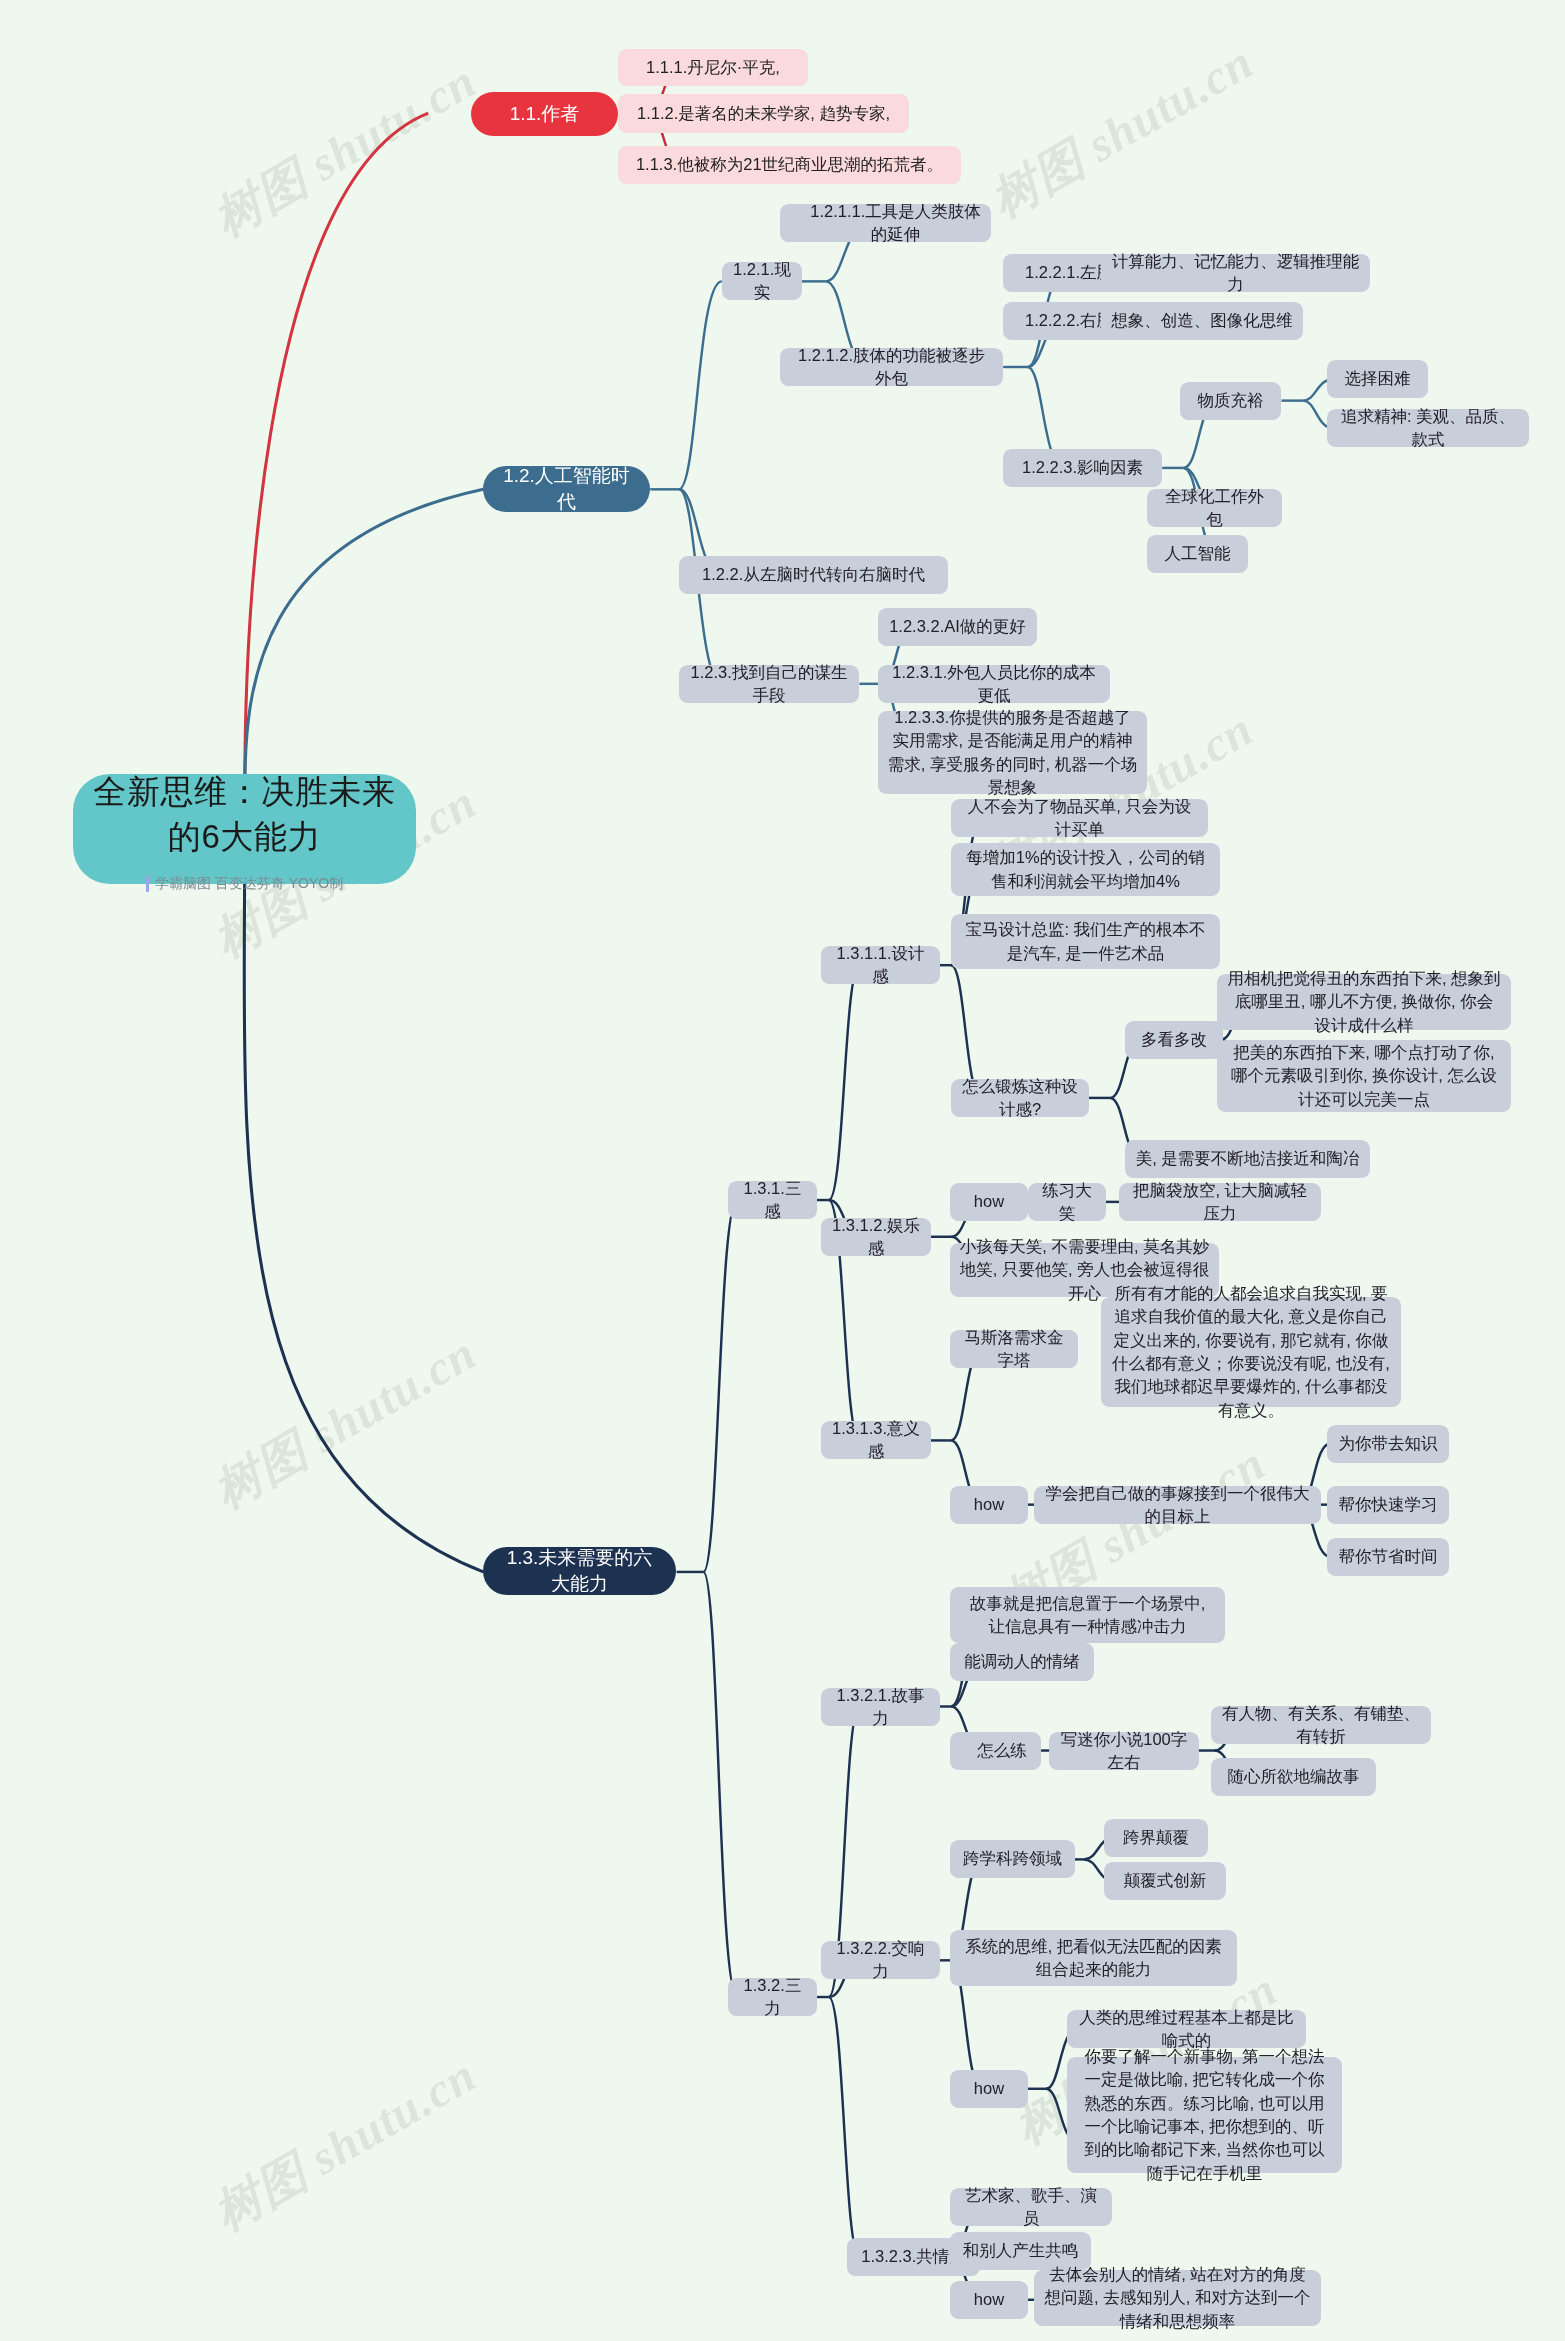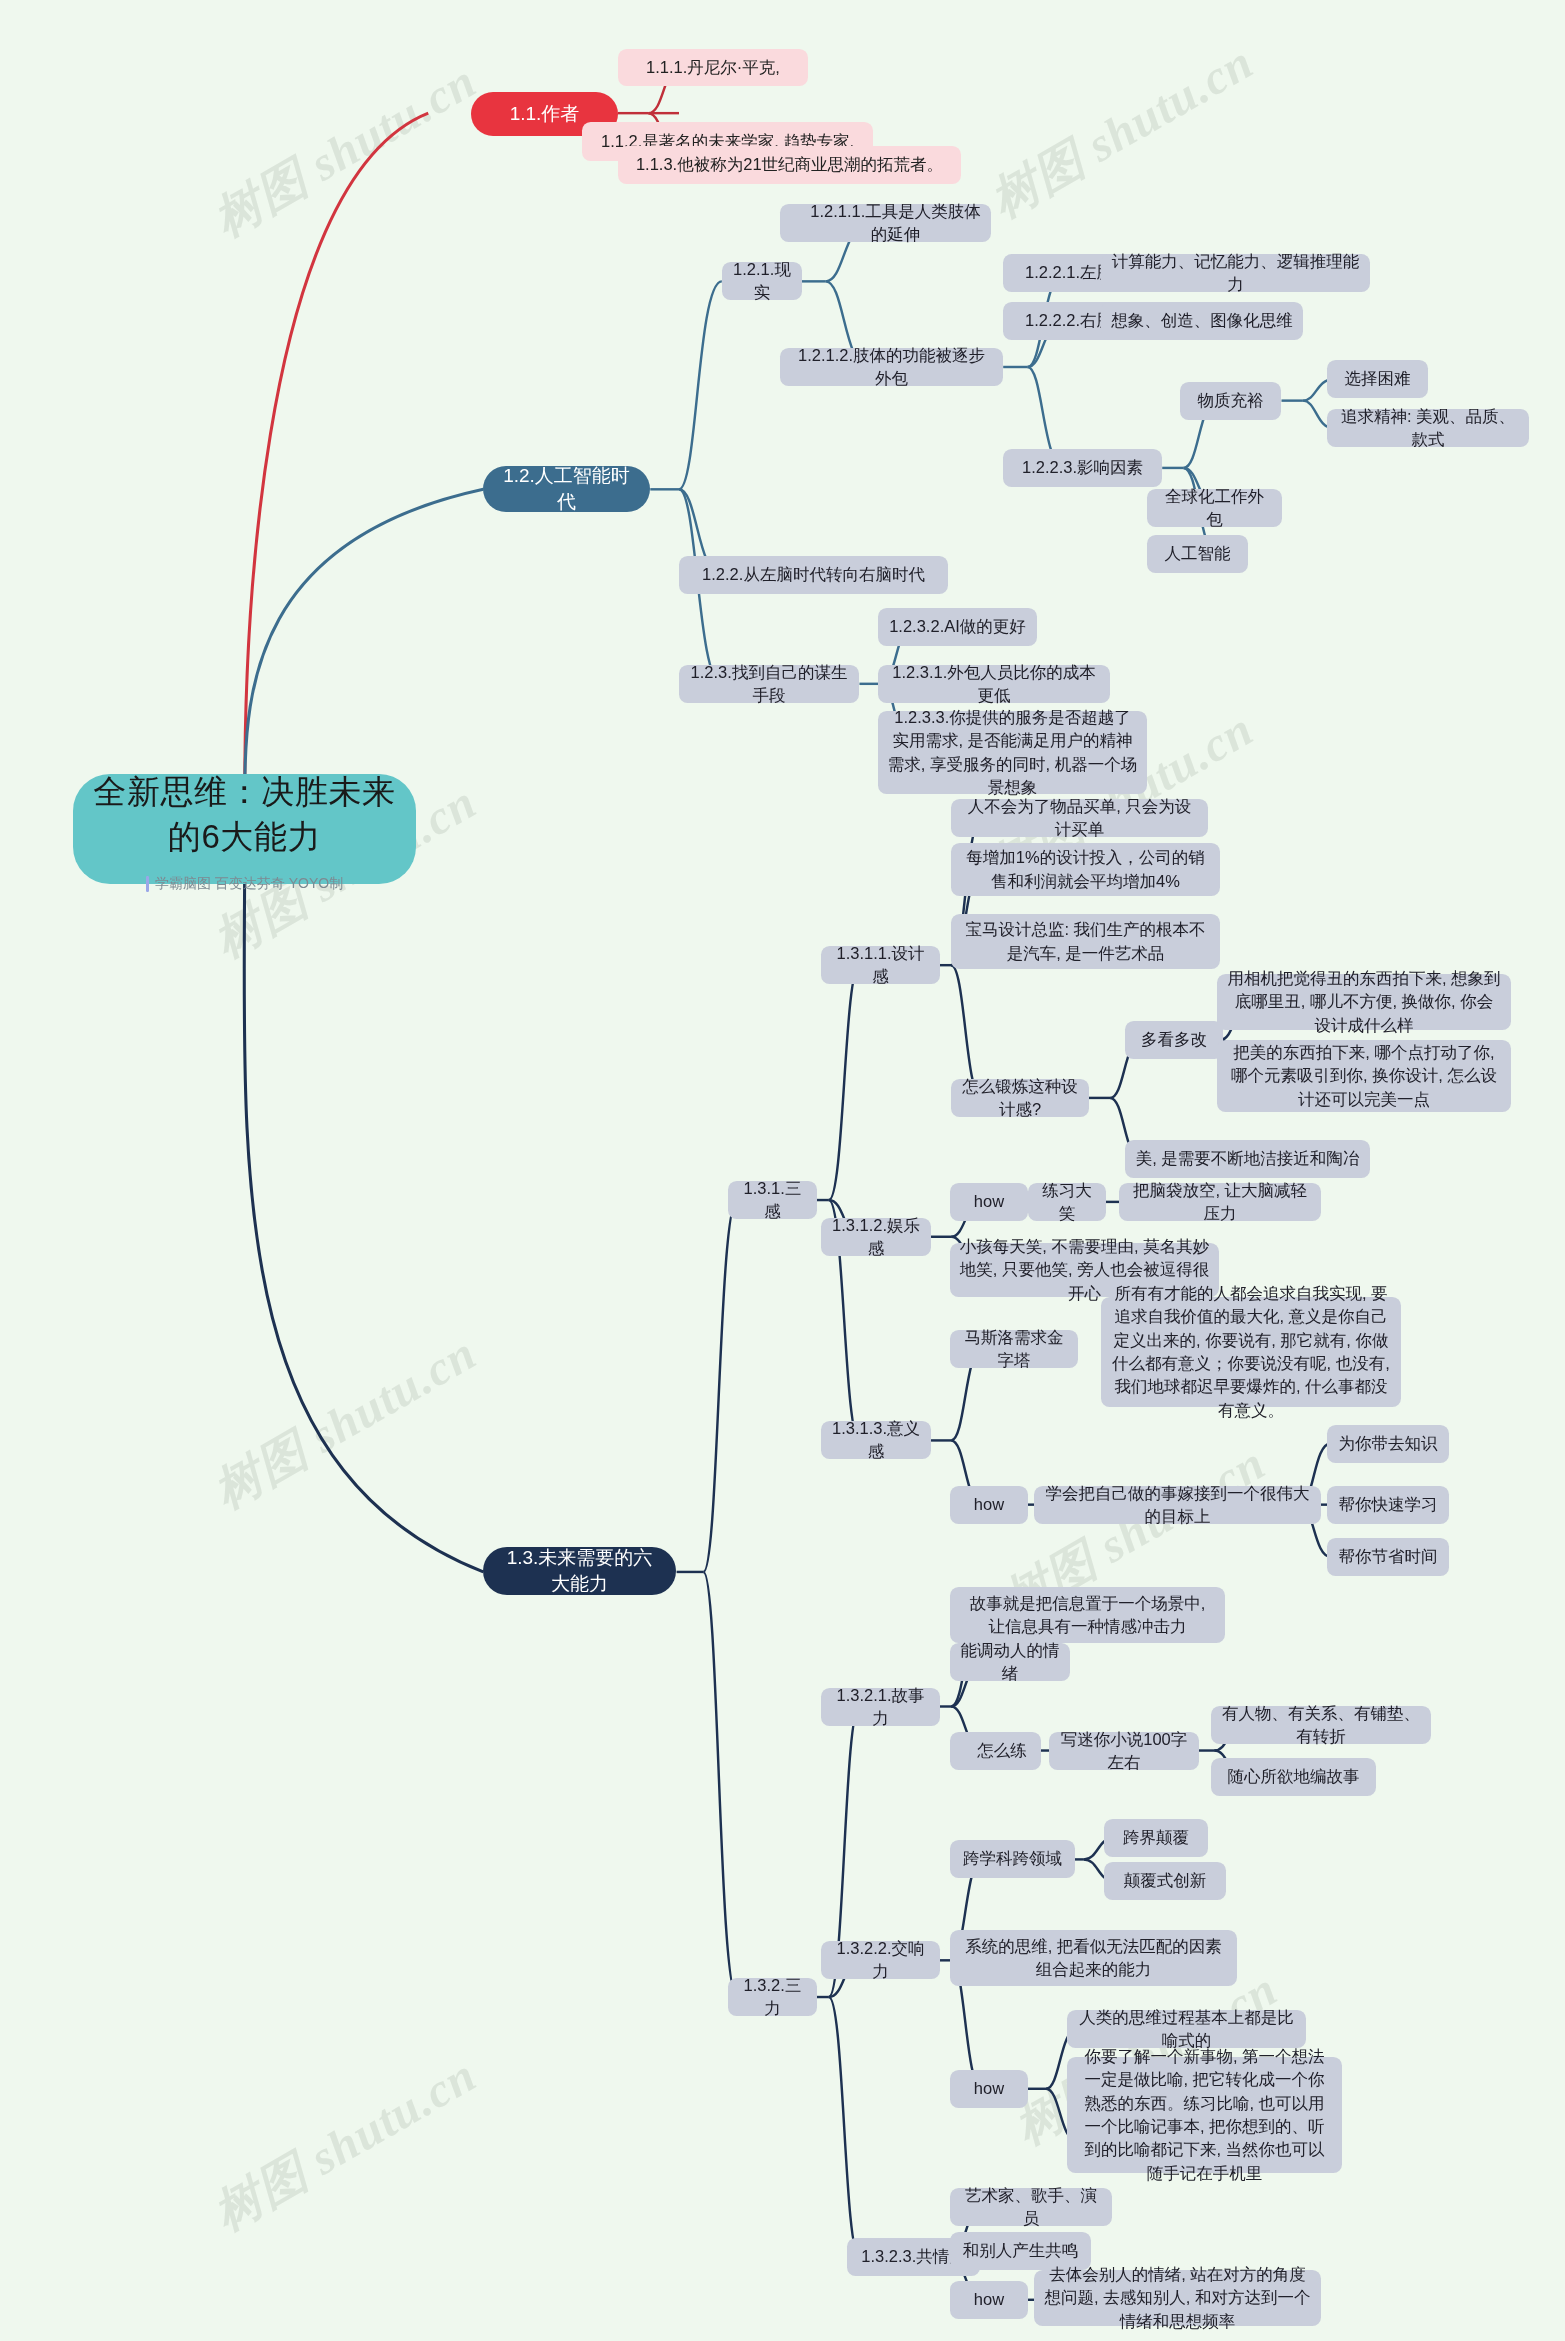--- a/index.html
+++ b/index.html
@@ -246,21 +246,21 @@
   <div class="branch blue" style="left:483px;top:466px;width:167px;height:46px;">
     <span>1.2.人工智能时代</span>
   </div>
   <div class="branch navy" style="left:483px;top:1547px;width:193px;height:48px;">
     <span>1.3.未来需要的六大能力</span>
   </div>
 
   <div class="node pink" style="left:618px;top:49px;width:190px;height:37px;">
     <span>1.1.1.丹尼尔·平克,</span>
   </div>
-  <div class="node pink" style="left:582px;top:94px;width:291px;height:39px;margin-top:28px;">
+  <div class="node pink" style="left:618px;top:94px;width:291px;height:39px;">
     <span>1.1.2.是著名的未来学家, 趋势专家,</span>
   </div>
   <div class="node pink" style="left:618px;top:146px;width:343px;height:38px;">
     <span>1.1.3.他被称为21世纪商业思潮的拓荒者。</span>
   </div>
 
   <div class="node" style="left:722px;top:262px;width:80px;height:38px;">
     <span>1.2.1.现实</span>
   </div>
   <div class="node" style="left:780px;top:204px;width:211px;height:38px;padding-left:30px;">
@@ -394,21 +394,21 @@
   <div class="node" style="left:728px;top:1978px;width:89px;height:38px;">
     <span>1.3.2.三力</span>
   </div>
 
   <div class="node" style="left:821px;top:1688px;width:119px;height:38px;">
     <span>1.3.2.1.故事力</span>
   </div>
   <div class="node" style="left:950px;top:1587px;width:275px;height:56px;">
     <span>故事就是把信息置于一个场景中, 让信息具有一种情感冲击力</span>
   </div>
-  <div class="node" style="left:950px;top:1643px;width:120px;height:38px;">
+  <div class="node" style="left:950px;top:1643px;width:144px;height:38px;">
     <span>能调动人的情绪</span>
   </div>
   <div class="node" style="left:950px;top:1732px;width:91px;height:38px;padding-left:23px;">
     <span>怎么练</span>
   </div>
   <div class="node" style="left:1049px;top:1732px;width:150px;height:38px;">
     <span>写迷你小说100字左右</span>
   </div>
   <div class="node" style="left:1211px;top:1706px;width:220px;height:38px;">
     <span>有人物、有关系、有铺垫、有转折</span>

